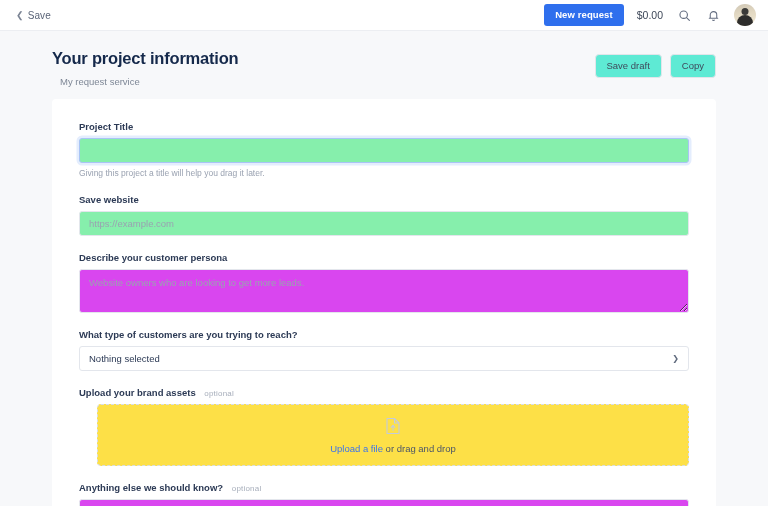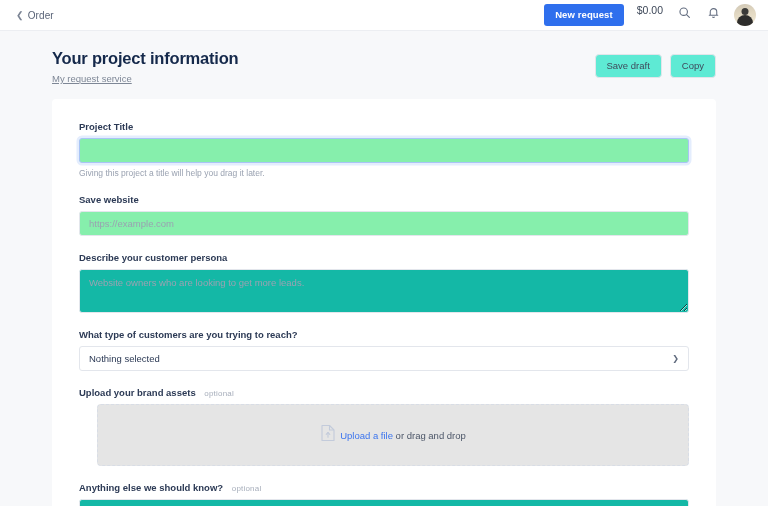--- a/index.html
+++ b/index.html
@@ -33,20 +33,21 @@
   }
   .back-chevron {
     font-size: 9px;
     line-height: 1;
     color: #7b8494;
     transform: translateY(-.5px);
   }
   .topbar-right {
     margin-left: auto;
     display: flex;
+    align-items: center;
     gap: 13px;
   }
   .new-request-btn {
     background: #2f6fed;
     color: #fff;
     font-size: 9.5px;
     font-weight: 600;
     border: none;
     border-radius: 3px;
     padding: 6px 11px 6px 11px;
@@ -103,22 +104,21 @@
   .page-title {
     font-size: 16.5px;
     font-weight: bold;
     color: #15294b;
     margin: 0 0 5px 0;
     letter-spacing: -.2px;
   }
   .page-subtitle {
     font-size: 9.5px;
     color: #7e8796;
-    margin: 0;
-    text-decoration: underline;
+    margin: 8px;
   }
   .header-actions {
     margin-left: auto;
     display: flex;
     gap: 8px;
     padding-top: 5px;
   }
   .ghost-btn {
     background: #5eead4;
     border: 1px solid #e2e5ea;
@@ -186,21 +186,21 @@
     height: 44px;
     border: 1px solid #e3e6ec;
     border-radius: 3px;
     font-size: 9.5px;
     color: #2c3a55;
     padding: 7px 9px;
     outline: none;
     resize: vertical;
     font-family: "Liberation Sans", sans-serif;
     display: block;
-    background: #14b8a6;
+    background: #d946ef;
   }
   .textarea::placeholder { color: #9aa2b1; }
 
   .select-wrap { position: relative; }
   .select-box {
     width: 100%;
     height: 25px;
     border: 1px solid #e3e6ec;
     border-radius: 3px;
     background: #fff;
@@ -216,44 +216,44 @@
     color: #5f6a7d;
     font-size: 8px;
     line-height: 1;
   }
 
   .dropzone {
     border: 1px dashed #d8dde6;
     border-radius: 4px;
     height: 62px;
     display: flex;
-    flex-direction: row;
+    flex-direction: column;
     align-items: center;
     justify-content: center;
     gap: 4px;
     cursor: pointer;
-    background: #e5e5e5;
+    background: #fde047;
     margin-left: 18px;
   }
   .dropzone-text {
     font-size: 9.5px;
     color: #4c5668;
   }
   .upload-link {
     color: #3b74ee;
     cursor: pointer;
   }
 </style>
 </head>
 <body>
 
 <div class="topbar">
   <div class="back-link">
     <span class="back-chevron">❮</span>
-    <span>Order</span>
+    <span>Save</span>
   </div>
 
   <div class="topbar-right">
     <button class="new-request-btn">New request</button>
     <span class="balance">$0.00</span>
 
     <span class="icon-btn">
       <svg width="13" height="13" viewBox="0 0 16 16" fill="none" stroke="currentColor" stroke-width="1.4">
         <circle cx="7" cy="7" r="4.6"></circle>
         <line x1="10.5" y1="10.5" x2="14" y2="14" stroke-linecap="round"></line>

